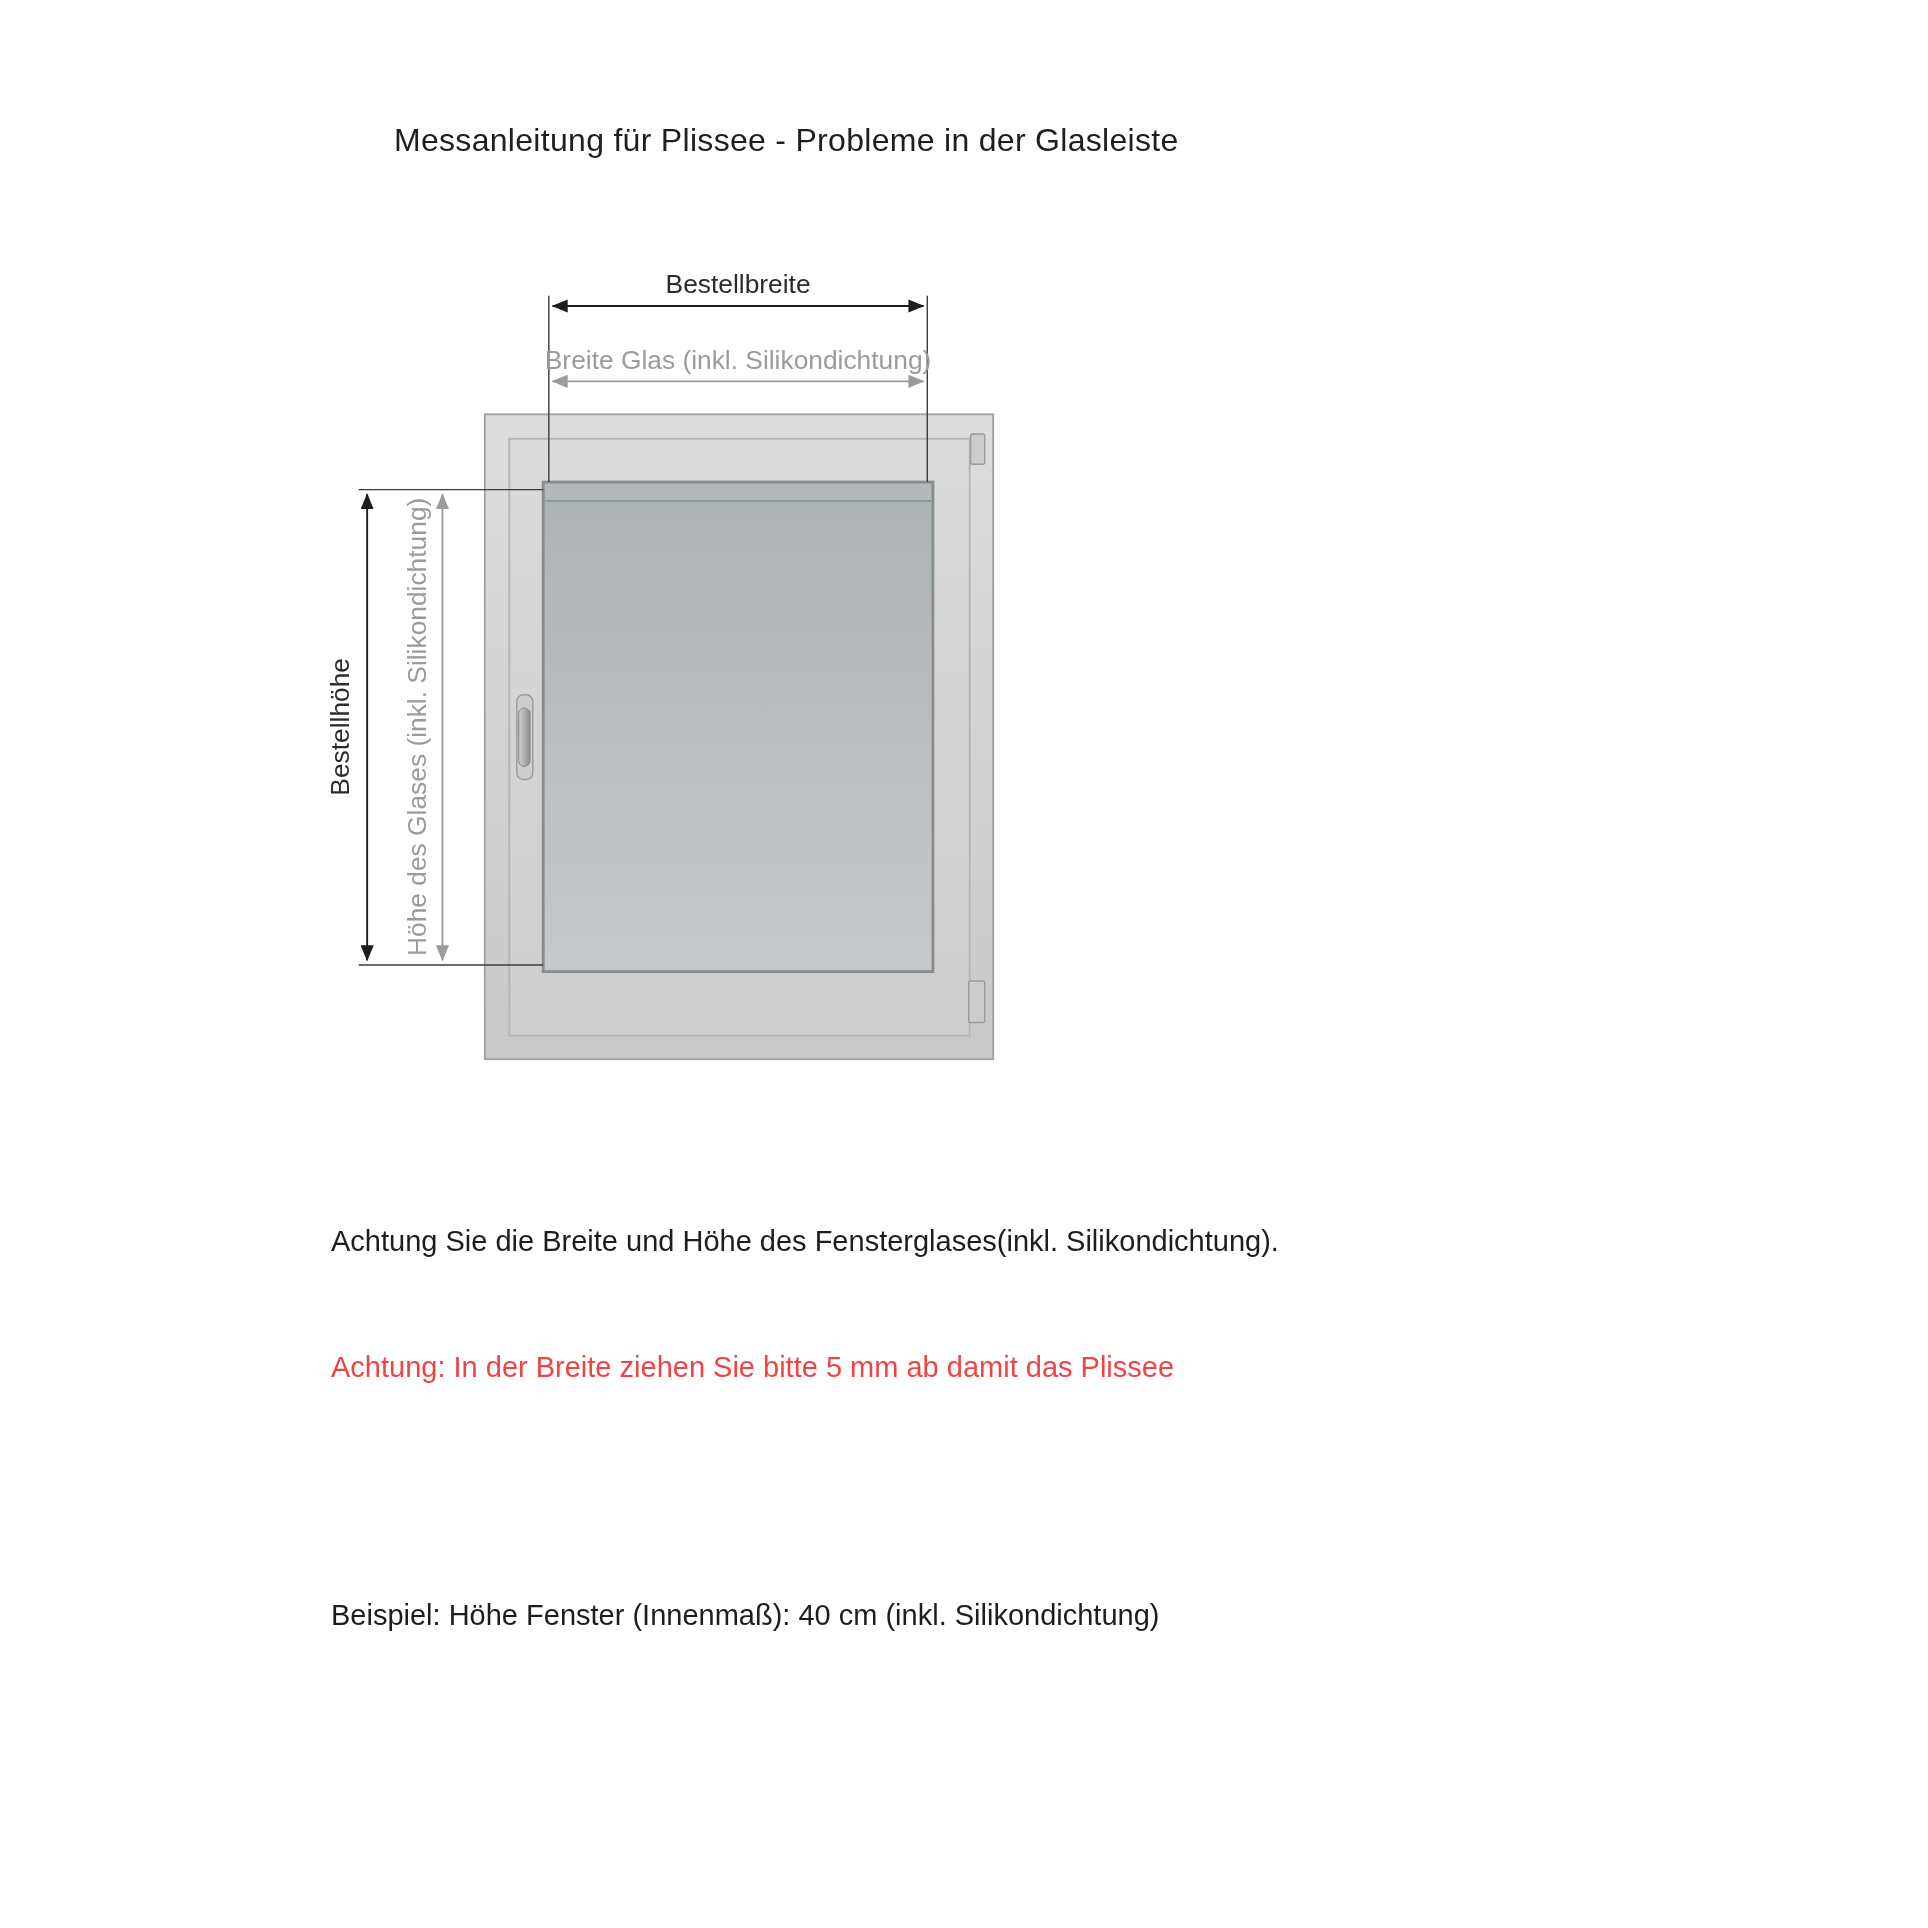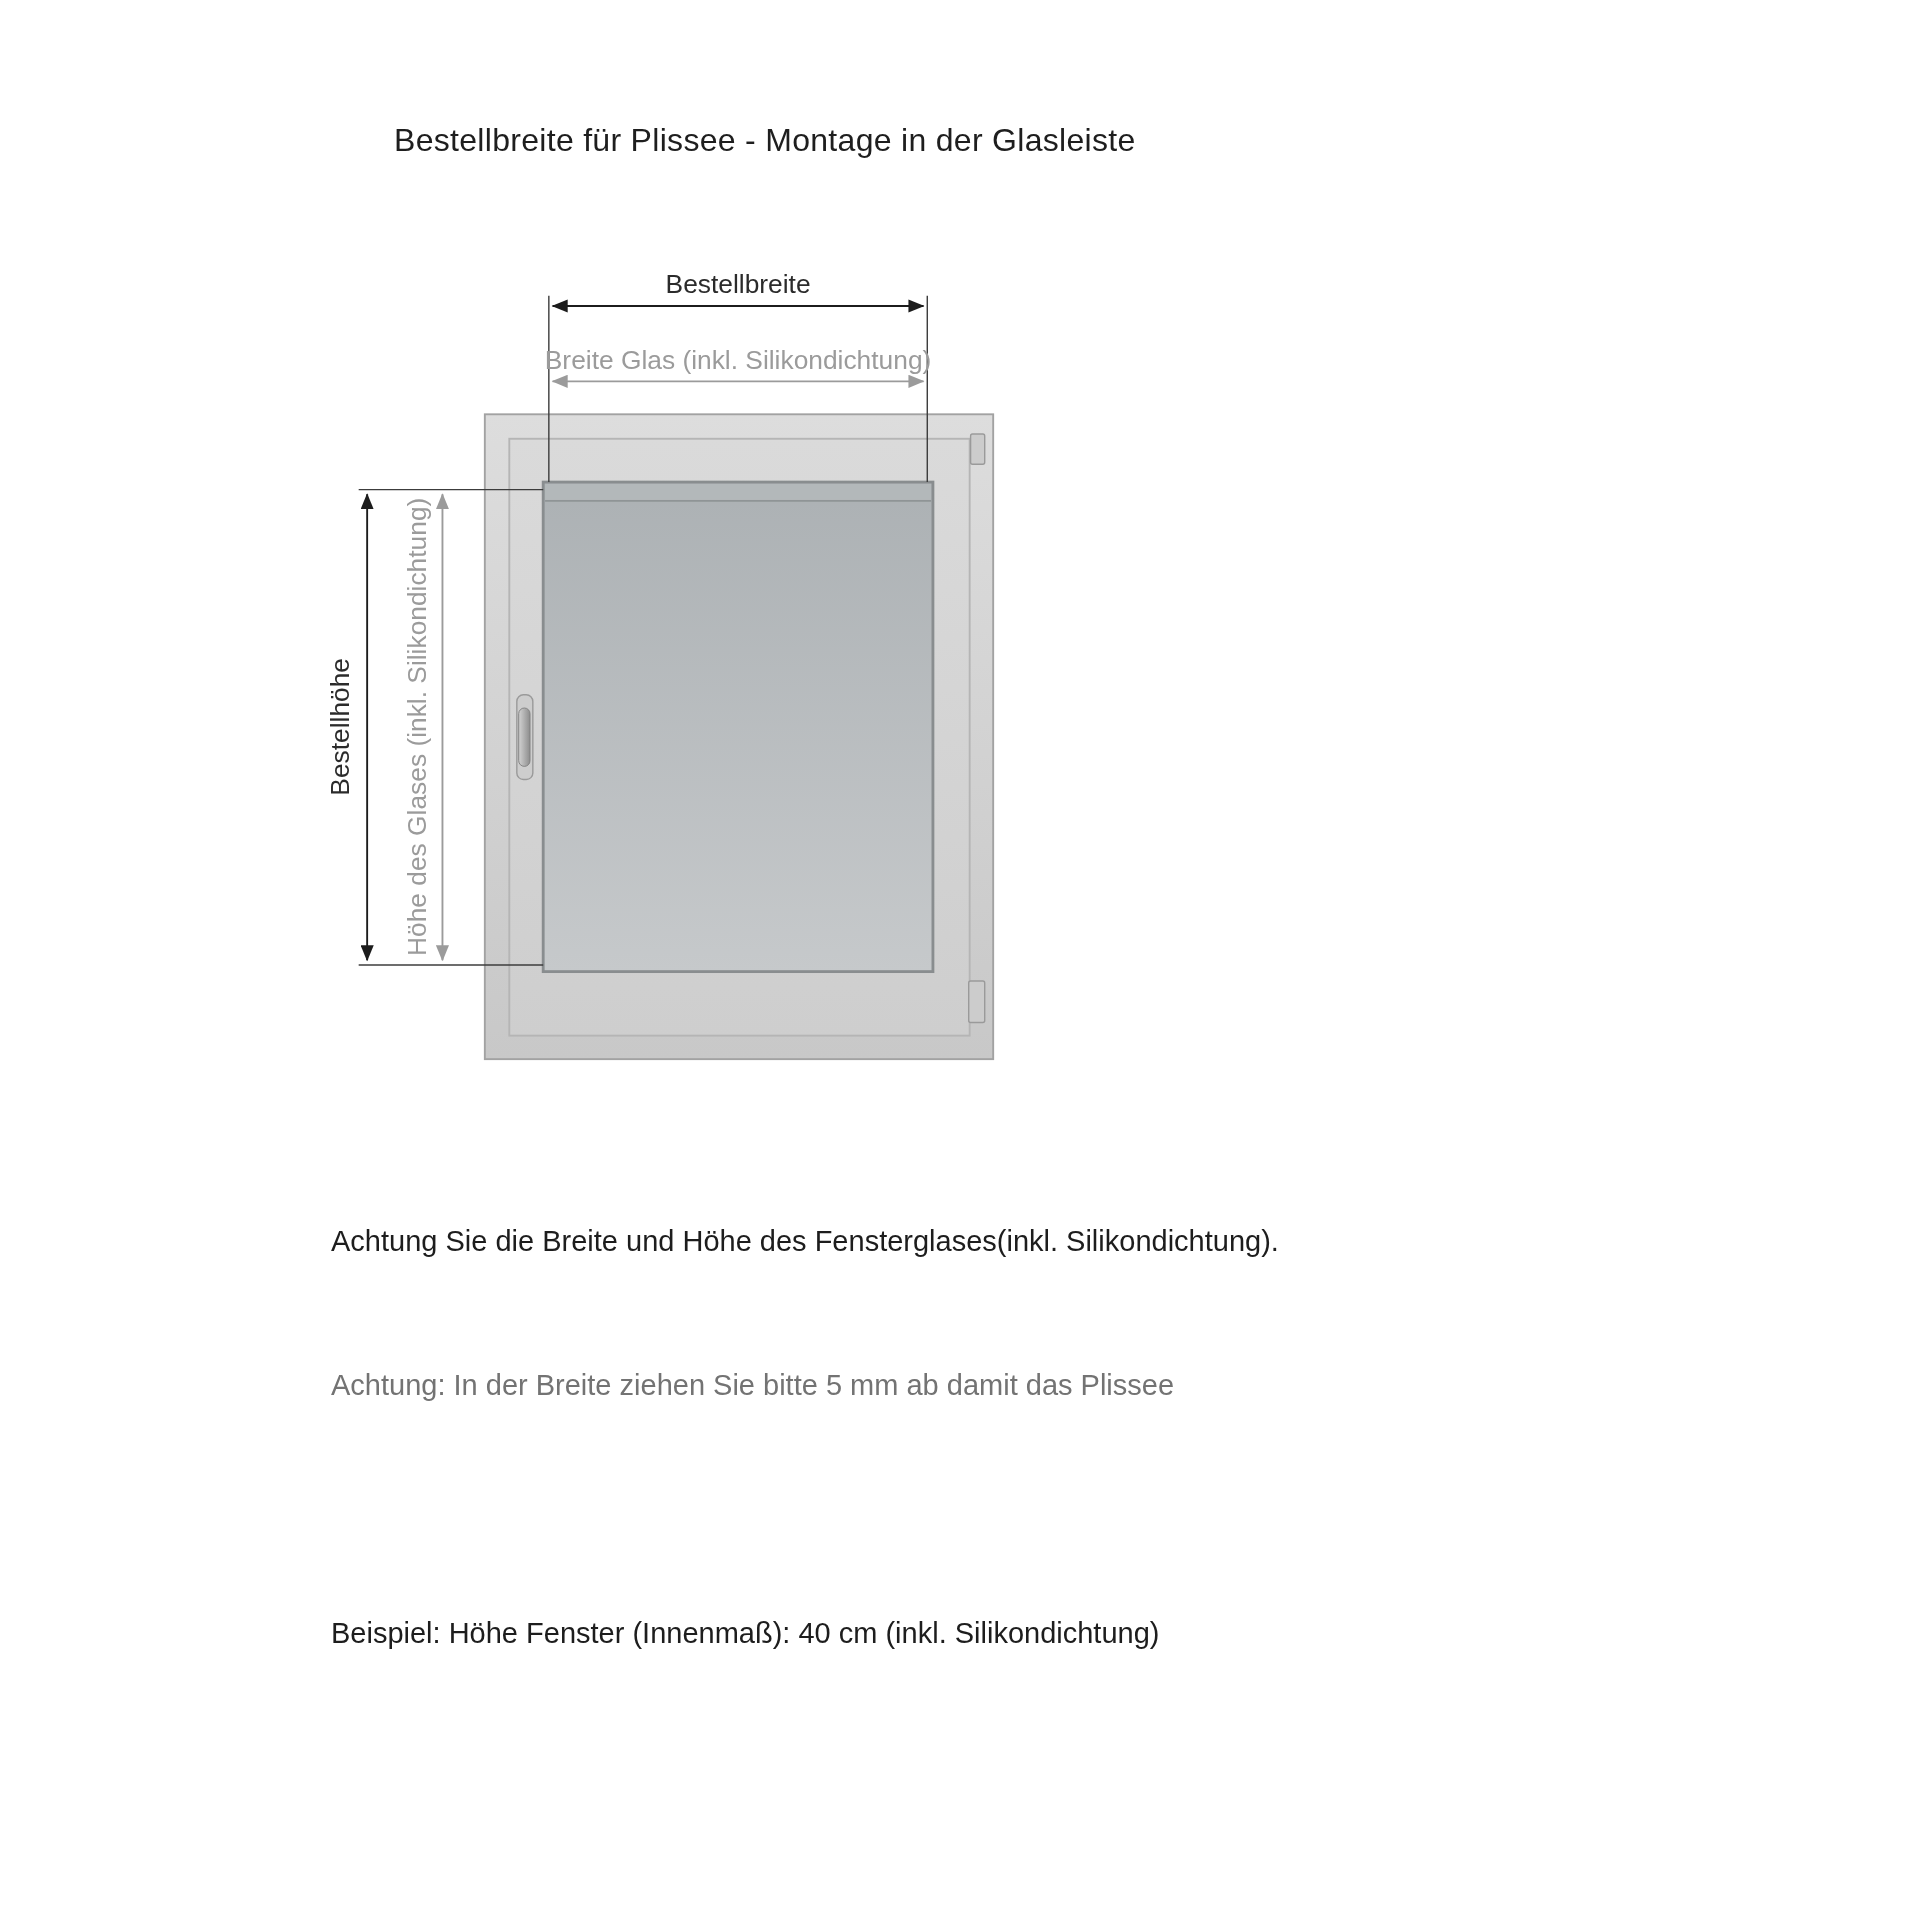--- a/index.html
+++ b/index.html
@@ -27,27 +27,27 @@
   .dim-secondary { fill: #9b9b9b; }
   .textblock {
     position: absolute;
     left: 331px;
     top: 1136px;
     font-size: 29px;
     line-height: 42px;
     white-space: pre;
     color: #1d1d1d;
   }
-  .warning { color: #737373; margin-top: 18px; }
+  .warning { color: #ef4444; }
   .example { margin-top: 38px; }
 </style>
 </head>
 <body>
 
-<div class="page-title">Bestellbreite für Plissee - Montage in der Glasleiste</div>
+<div class="page-title">Messanleitung für Plissee - Probleme in der Glasleiste</div>
 
 <svg class="diagram-svg" width="1928" height="1111" viewBox="0 0 2048 1180">
   <defs>
     <linearGradient id="gradFrame" x1="0" y1="0" x2="0" y2="1">
       <stop offset="0" stop-color="#dddddd"></stop>
       <stop offset="1" stop-color="#c8c8c8"></stop>
     </linearGradient>
     <linearGradient id="gradSash" x1="0" y1="0" x2="0" y2="1">
       <stop offset="0" stop-color="#dadada"></stop>
       <stop offset="1" stop-color="#cecece"></stop>

